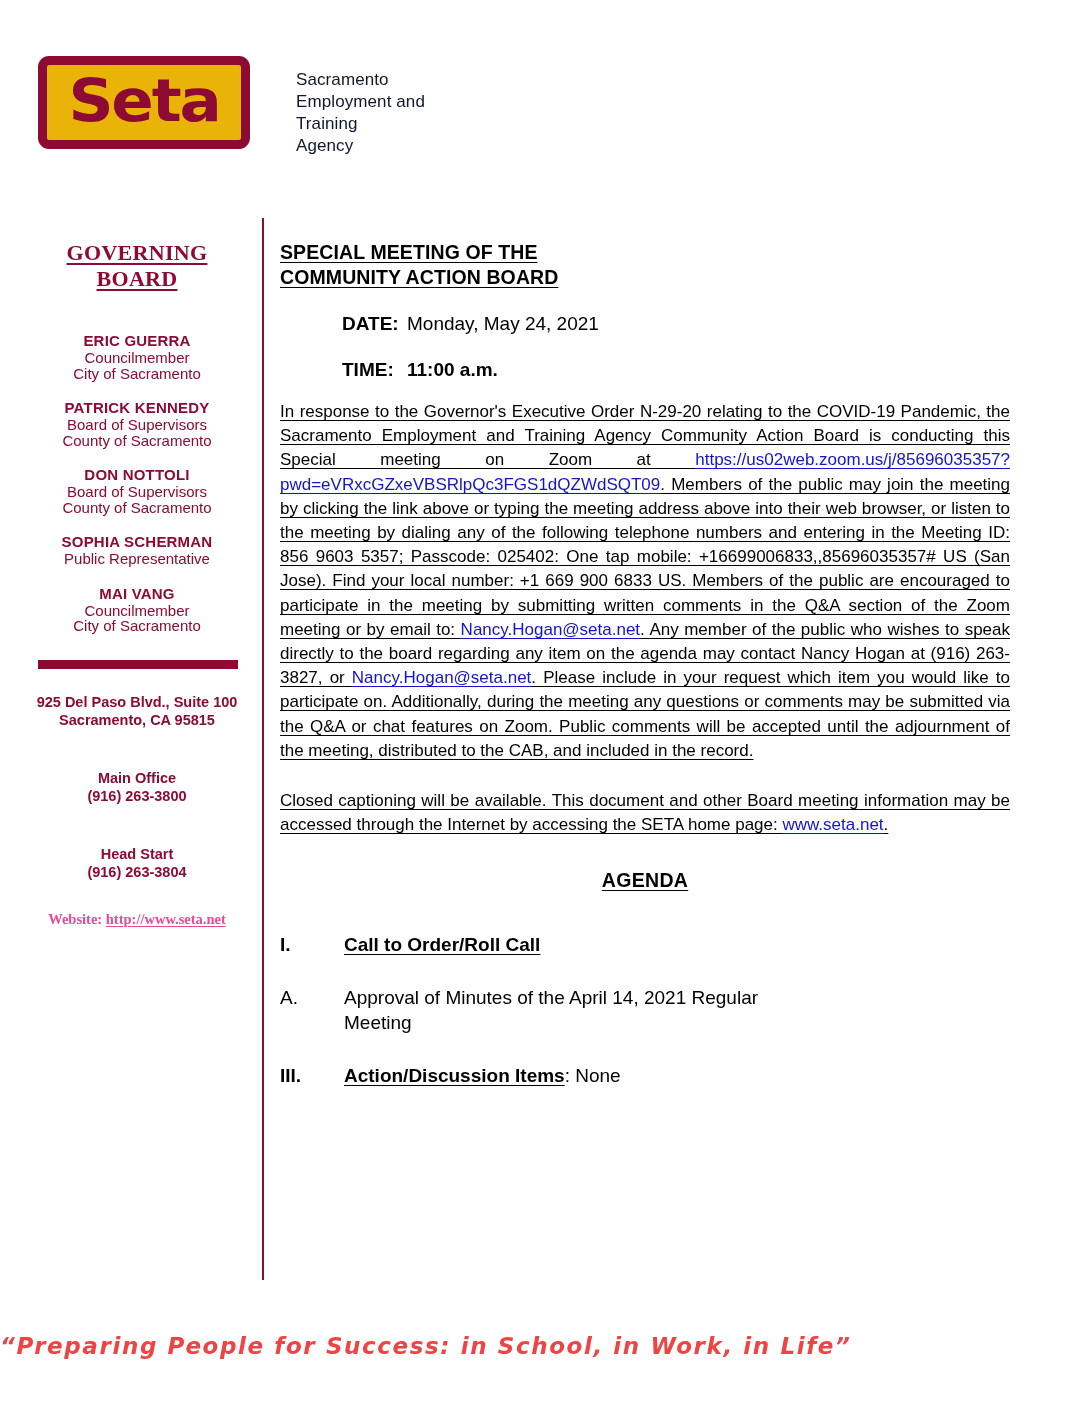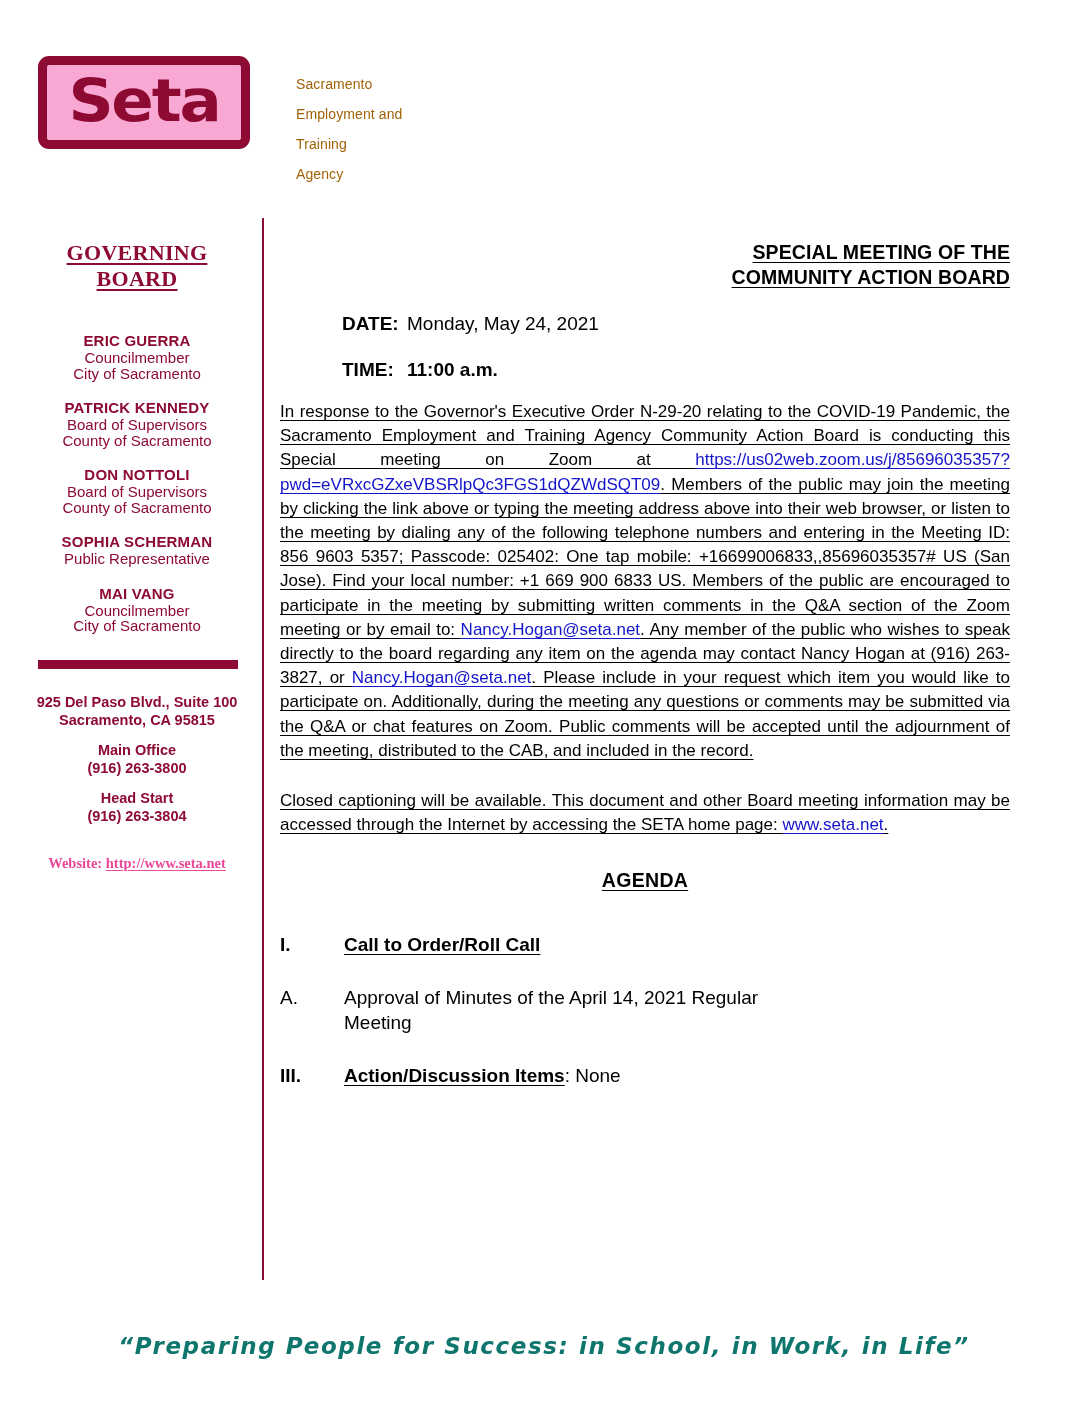--- a/index.html
+++ b/index.html
@@ -23,43 +23,43 @@
     top: 56px;
     left: 38px;
     display: flex;
     align-items: flex-start;
   }
   #logo-box {
     width: 212px;
     height: 93px;
     border: 9px solid #8d0b32;
     border-radius: 11px;
-    background: #f9a8d4;
+    background: #eab308;
     display: flex;
     align-items: center;
     justify-content: center;
     flex: none;
   }
   #logo-wordmark {
     font-family: "DejaVu Sans", sans-serif;
     font-weight: 700;
     font-size: 58px;
     line-height: 1;
     letter-spacing: -2px;
     color: #8d0b32;
     transform: scaleX(1.08);
     margin-top: -4px;
   }
   #agency-name {
     margin-left: 46px;
     margin-top: 13px;
     font-family: "Liberation Sans", sans-serif;
-    font-size: 14px;
-    line-height: 30px;
-    color: #a16207;
+    font-size: 17px;
+    line-height: 22px;
+    color: #0f172a;
     letter-spacing: 0.1px;
     white-space: pre-line;
   }
 
   
   #vertical-divider {
     position: absolute;
     left: 262px;
     top: 218px;
     width: 2px;
@@ -114,21 +114,21 @@
     font-size: 12.5px;
     line-height: 16px;
   }
   #address-block {
     margin-top: 24px;
     font-size: 14.5px;
     font-weight: 700;
     line-height: 18px;
   }
   .phone-block {
-    margin-top: 12px;
+    margin-top: 40px;
     font-size: 14.5px;
     font-weight: 700;
     line-height: 18px;
   }
   #website-block {
     margin-top: 30px;
     font-family: "Liberation Serif", serif;
     font-size: 14.5px;
     font-weight: 700;
     color: #ec4899;
@@ -139,21 +139,21 @@
   }
 
   
   #main {
     position: absolute;
     left: 280px;
     top: 240px;
     width: 730px;
   }
   #meeting-title {
-    text-align: right;
+    text-align: left;
     font-size: 19.5px;
     font-weight: 700;
     line-height: 25px;
     letter-spacing: 0.1px;
   }
   #meeting-title span {
     text-decoration: underline;
     text-underline-offset: 3px;
   }
 
@@ -238,27 +238,27 @@
   .agenda-text u { text-underline-offset: 3px; }
   .agenda-text.plain { font-weight: 400; }
   .agenda-suffix { font-weight: 400; }
 
   
   #footer-tagline {
     position: absolute;
     left: 0;
     right: 0;
     top: 1333px;
-    text-align: center;
+    text-align: left;
     font-family: "DejaVu Sans", sans-serif;
     font-size: 23px;
     font-weight: 700;
     font-style: italic;
     letter-spacing: 1.6px;
-    color: #0f766e;
+    color: #ef4444;
   }
 </style>
 </head>
 <body>
 
 <div id="letterhead">
   <div id="logo-box">
     <div id="logo-wordmark">Seta</div>
   </div>
   <div id="agency-name">Sacramento

